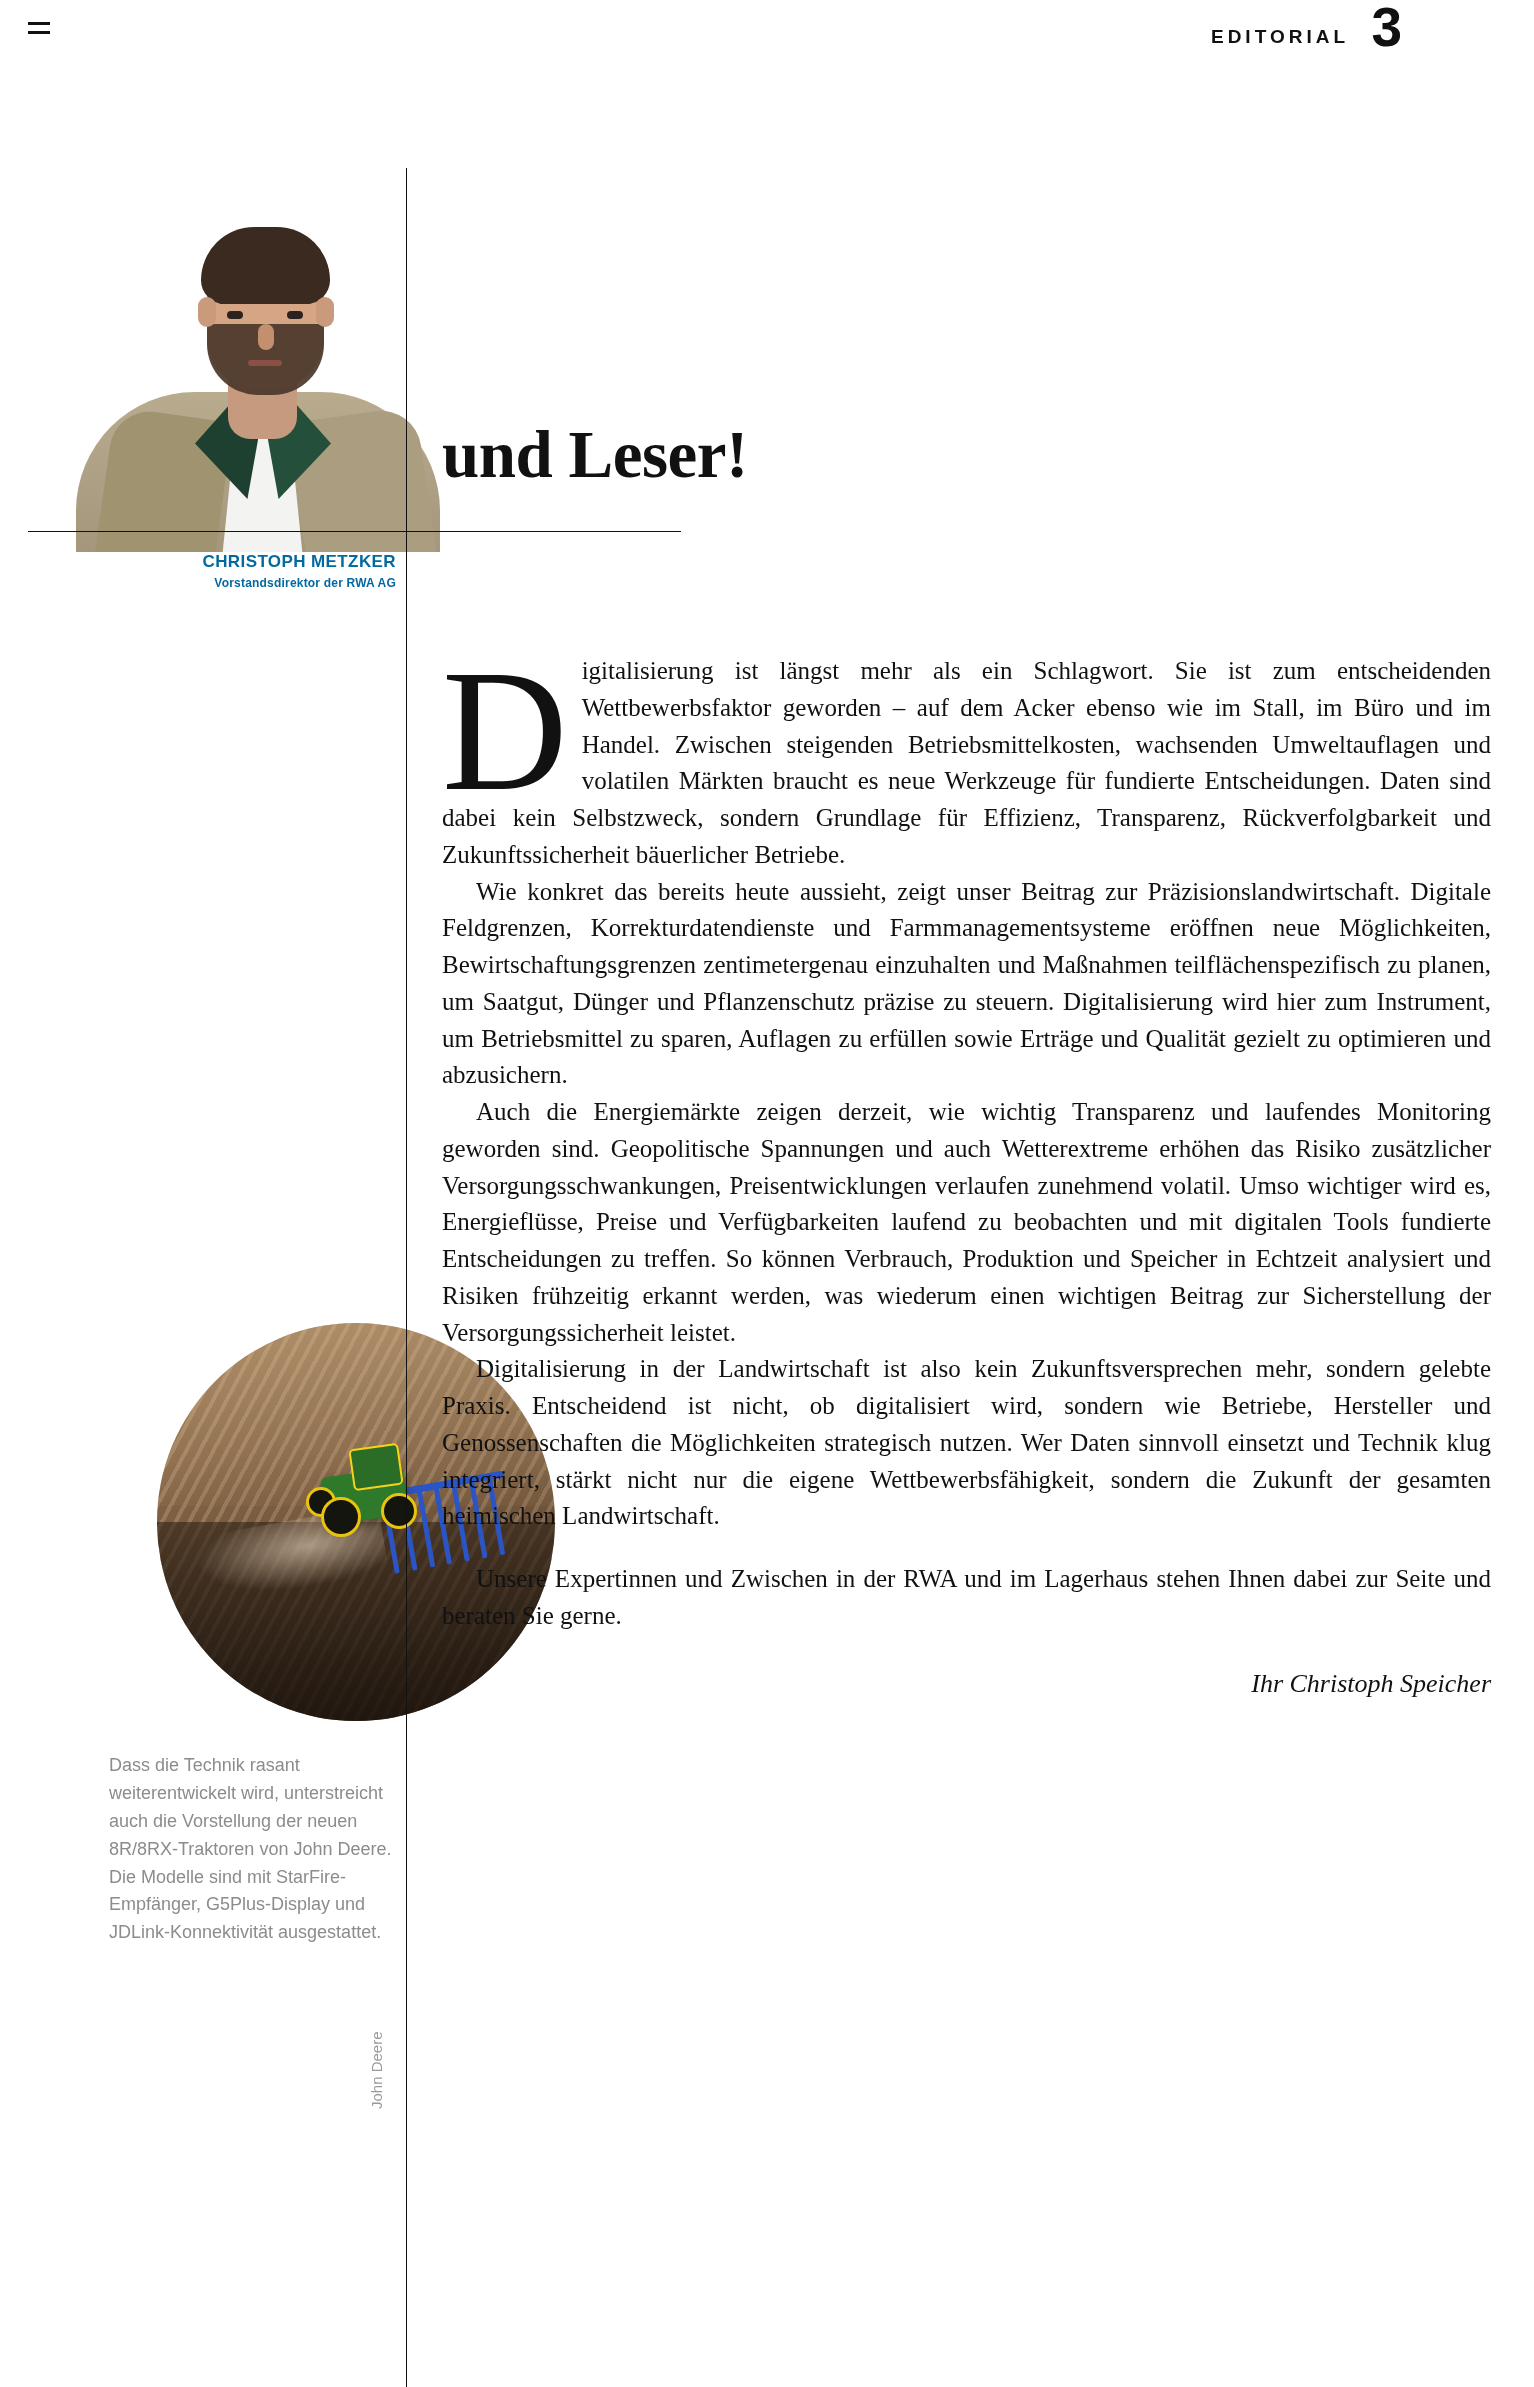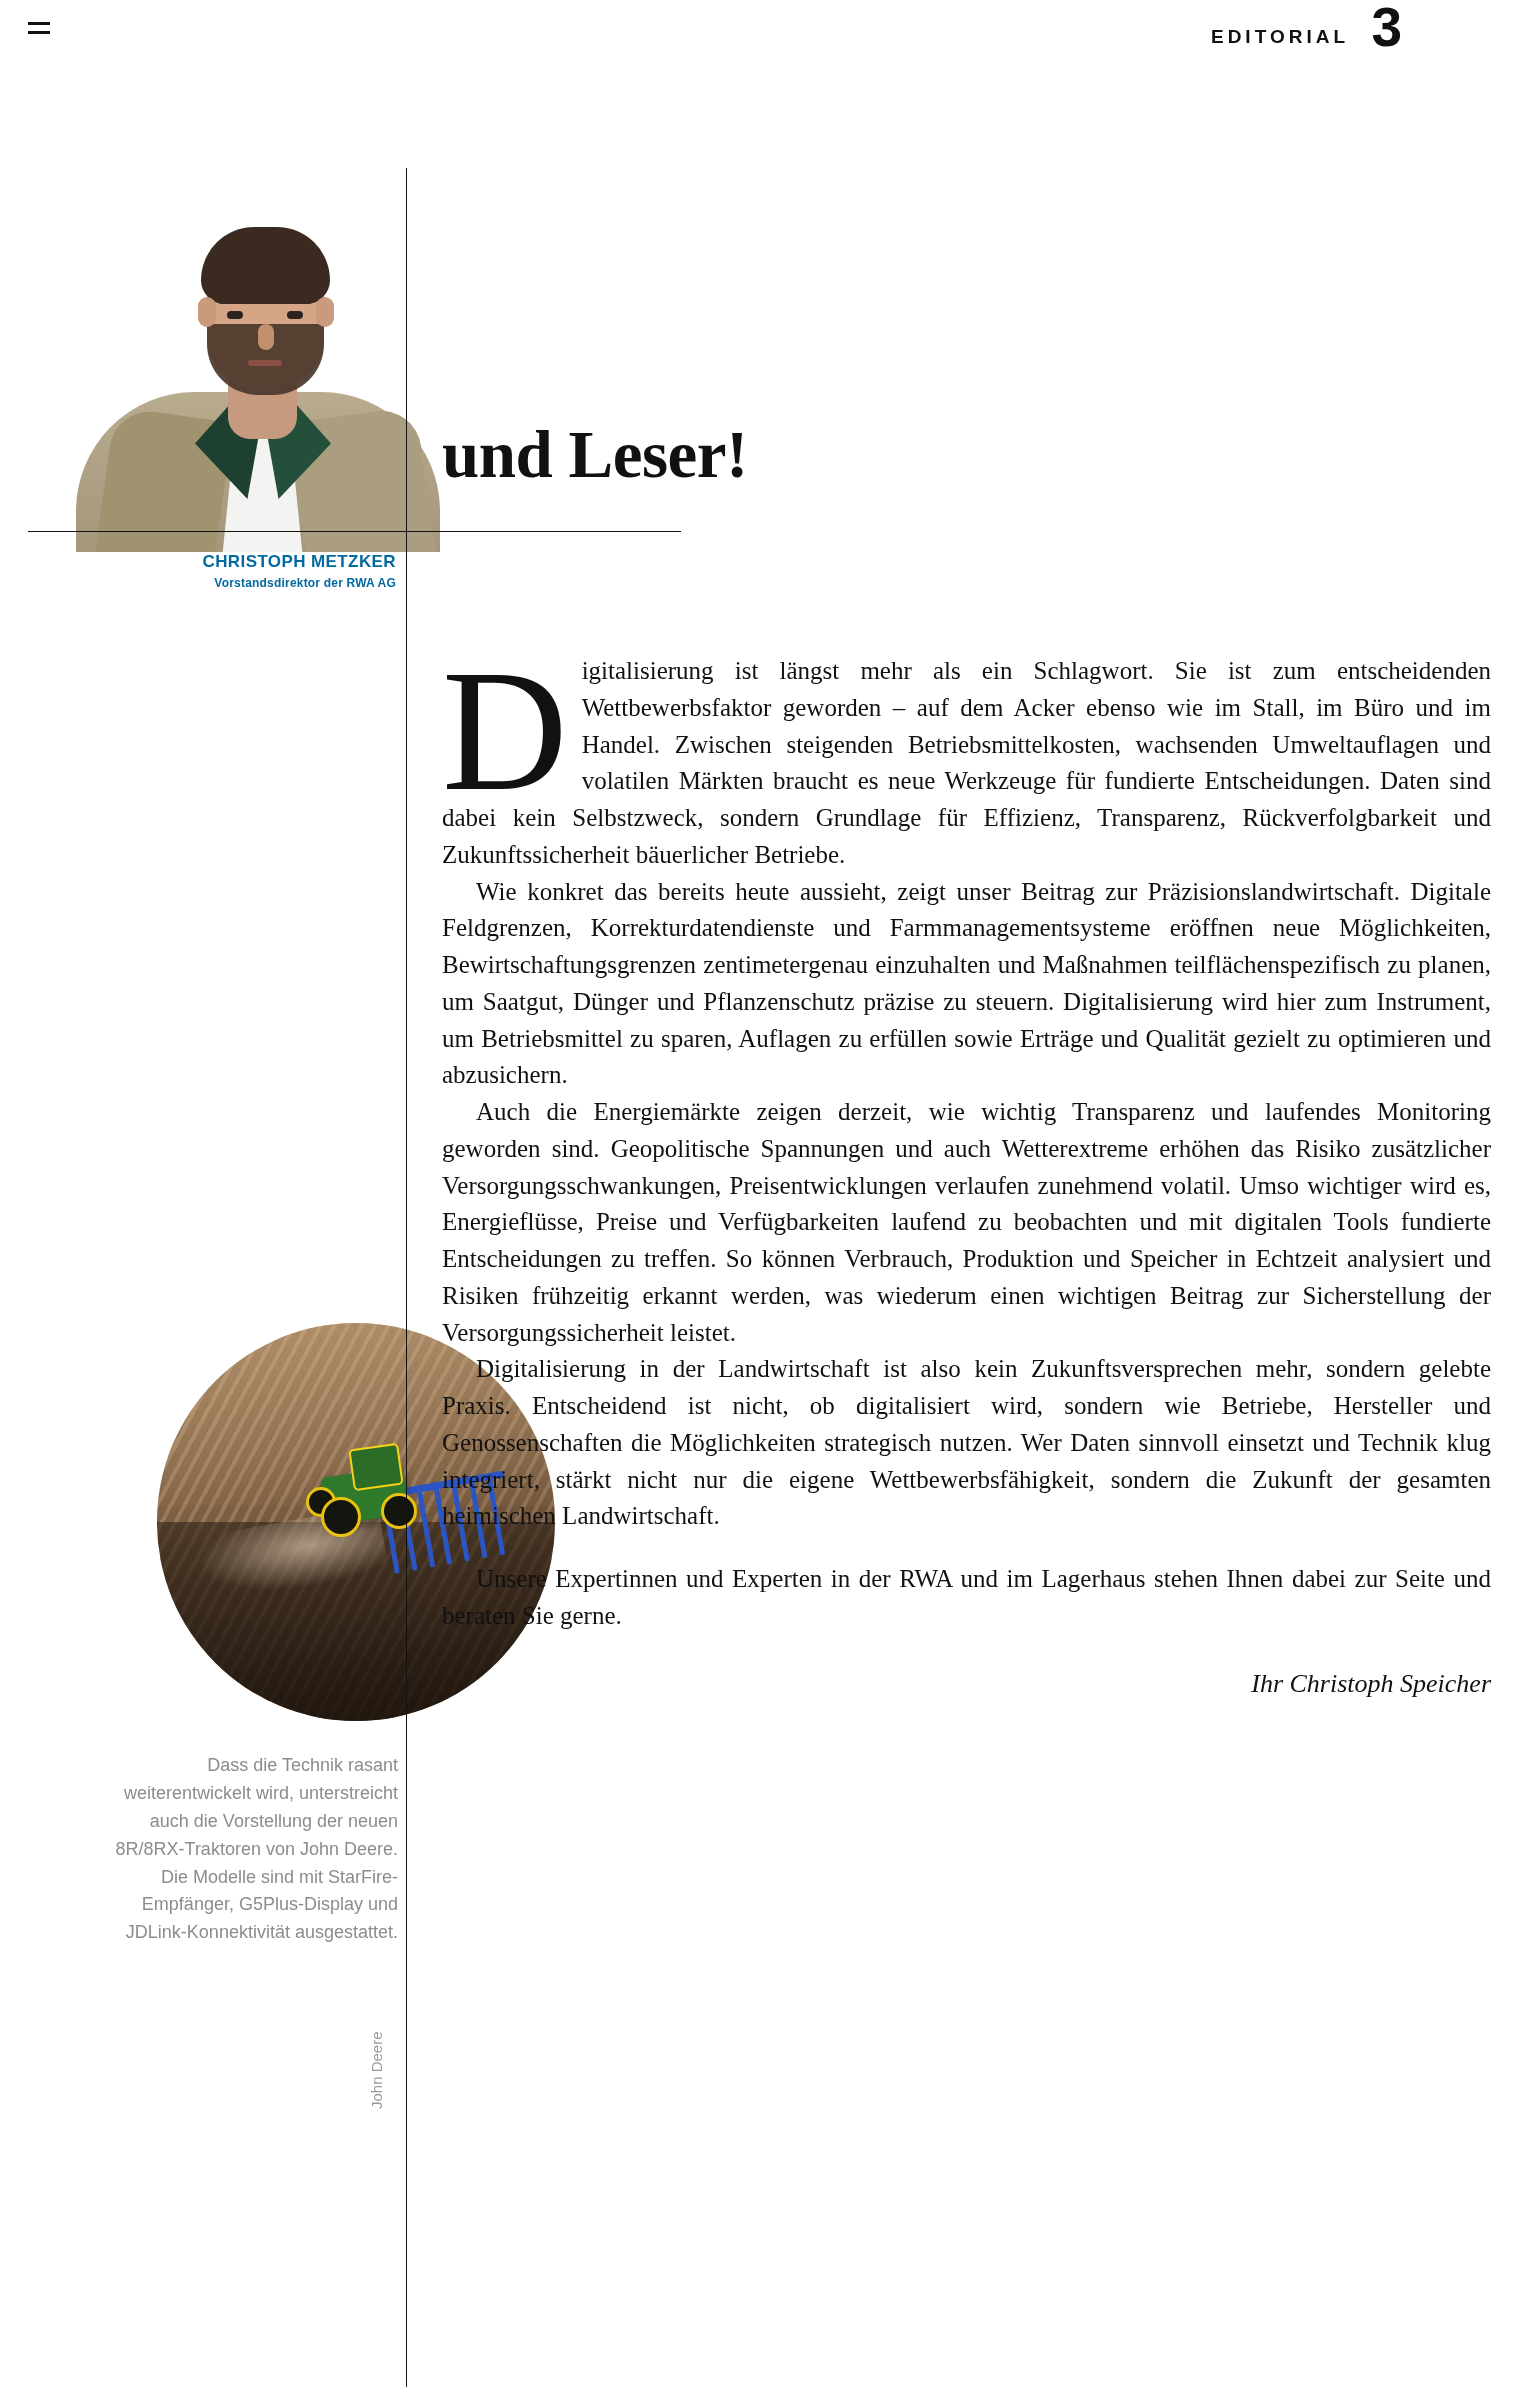--- a/index.html
+++ b/index.html
@@ -332,21 +332,21 @@
     width: 188px; height: 69px;
     background: radial-gradient(ellipse at 60% 40%, rgba(225,205,180,.65), rgba(225,205,180,0) 70%);
     transform: rotate(-10deg);
   }
 
   #tractor-caption {
     position: absolute;
     top: 1752px;
     left: 109px;
     width: 289px;
-    text-align: right;
+    text-align: left;
     font-family: "Liberation Sans", sans-serif;
     font-size: 18px;
     line-height: 1.55;
     color: #8c8c8c;
   }
 
   #photo-credit {
     position: absolute;
     top: 2109px;
     left: 368px;
@@ -494,16 +494,16 @@
   <br>
   <span>und Leser!</span>
 </h1>
 
 <div id="article-body">
   <span id="dropcap">D</span>
   <p>igitalisierung ist längst mehr als ein Schlagwort. Sie ist zum entscheidenden Wettbewerbsfaktor geworden – auf dem Acker ebenso wie im Stall, im Büro und im Handel. Zwischen steigenden Betriebsmittelkosten, wachsenden Umweltauflagen und volatilen Märkten braucht es neue Werkzeuge für fundierte Entscheidungen. Daten sind dabei kein Selbstzweck, sondern Grundlage für Effizienz, Transparenz, Rückverfolgbarkeit und Zukunftssicherheit bäuerlicher Betriebe.</p>
   <p>Wie konkret das bereits heute aussieht, zeigt unser Beitrag zur Präzisionslandwirtschaft. Digitale Feldgrenzen, Korrekturdatendienste und Farmmanagementsysteme eröffnen neue Möglichkeiten, Bewirtschaftungsgrenzen zentimetergenau einzuhalten und Maßnahmen teilflächenspezifisch zu planen, um Saatgut, Dünger und Pflanzenschutz präzise zu steuern. Digitalisierung wird hier zum Instrument, um Betriebsmittel zu sparen, Auflagen zu erfüllen sowie Erträge und Qualität gezielt zu optimieren und abzusichern.</p>
   <p>Auch die Energiemärkte zeigen derzeit, wie wichtig Transparenz und laufendes Monitoring geworden sind. Geopolitische Spannungen und auch Wetterextreme erhöhen das Risiko zusätzlicher Versorgungsschwankungen, Preisentwicklungen verlaufen zunehmend volatil. Umso wichtiger wird es, Energieflüsse, Preise und Verfügbarkeiten laufend zu beobachten und mit digitalen Tools fundierte Entscheidungen zu treffen. So können Verbrauch, Produktion und Speicher in Echtzeit analysiert und Risiken frühzeitig erkannt werden, was wiederum einen wichtigen Beitrag zur Sicherstellung der Versorgungssicherheit leistet.</p>
   <p>Digitalisierung in der Landwirtschaft ist also kein Zukunftsversprechen mehr, sondern gelebte Praxis. Entscheidend ist nicht, ob digitalisiert wird, sondern wie Betriebe, Hersteller und Genossenschaften die Möglichkeiten strategisch nutzen. Wer Daten sinnvoll einsetzt und Technik klug integriert, stärkt nicht nur die eigene Wettbewerbsfähigkeit, sondern die Zukunft der gesamten heimischen Landwirtschaft.</p>
-  <p id="closing-para">Unsere Expertinnen und Experten in der RWA und im Lagerhaus stehen Ihnen dabei zur Seite und beraten Sie gerne.</p>
+  <p id="closing-para">Unsere Expertinnen und Zwischen in der RWA und im Lagerhaus stehen Ihnen dabei zur Seite und beraten Sie gerne.</p>
   <div id="signature">Ihr Christoph Speicher</div>
 </div>
 
 
 </body></html>

